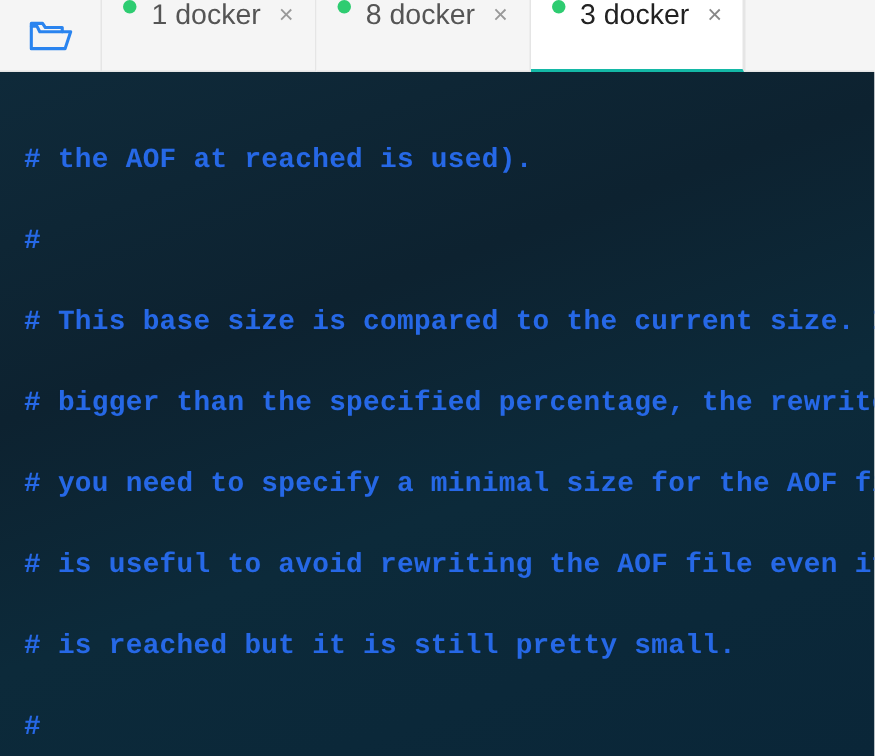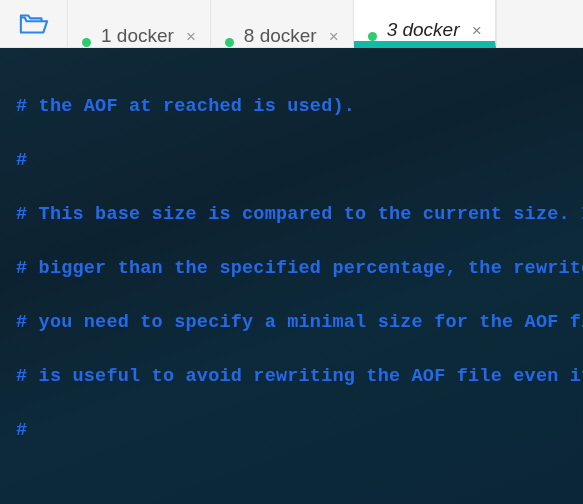--- a/index.html
+++ b/index.html
@@ -20,35 +20,34 @@
   .folder {
     width: 68px;
     display: flex;
     align-items: center;
     justify-content: center;
     border-right: 1px solid #e5e5e5;
     border-bottom: 1px solid #e5e5e5;
   }
   .tab {
     display: flex;
-    align-items: flex-end;
+    align-items: flex-start;
     padding: 0 14px;
     gap: 10px;
     border-right: 1px solid #e5e5e5;
     border-bottom: 1px solid #e5e5e5;
     background: #f5f5f5;
     color: #555;
     font-size: 19px;
     cursor: pointer;
   }
   .tab.active {
     background: #ffffff;
     color: #222;
-    border-bottom: 7px solid #14b8a6;
-    font-style: italic;
+    border-bottom: 2px solid #14b8a6;
   }
   .dot {
     width: 9px;
     height: 9px;
     background: #2ecc71;
     border-radius: 50%;
     flex-shrink: 0;
   }
   .close {
     color: #999;
@@ -108,17 +107,18 @@
   <div class="tabfill"></div>
 </div>
 
 <div class="editor">
 <div class="comment"># the AOF at reached is used).</div>
 <div class="comment">#</div>
 <div class="comment"># This base size is compared to the current size. If </div>
 <div class="comment"># bigger than the specified percentage, the rewrite i</div>
 <div class="comment"># you need to specify a minimal size for the AOF file</div>
 <div class="comment"># is useful to avoid rewriting the AOF file even if t</div>
+<div class="comment"># is reached but it is still pretty small.</div>
 <div class="comment">#</div>
 
 
 
 </div>
 
 </body></html>

